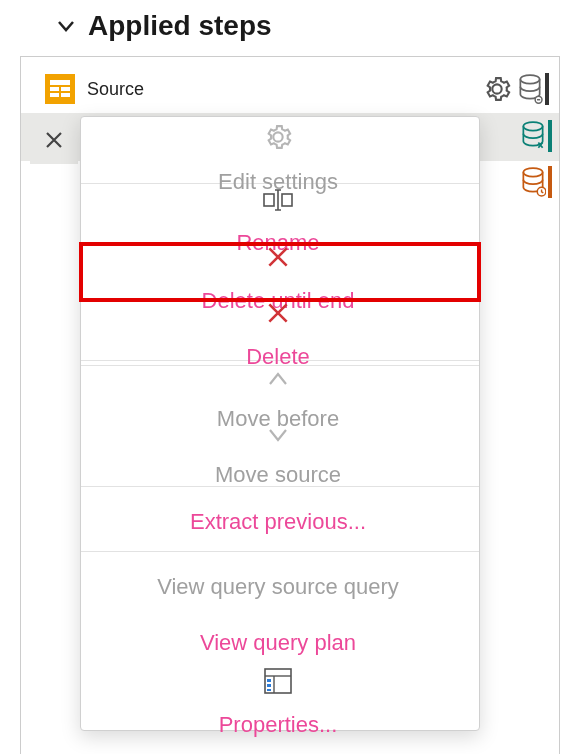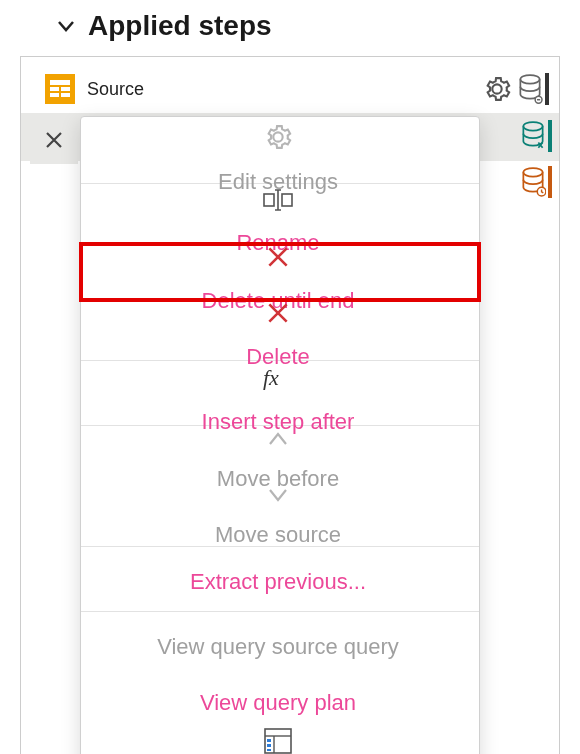--- a/index.html
+++ b/index.html
@@ -246,28 +246,20 @@
     <span class="mi-icon">
       <svg class="svgc" width="26" height="26" viewBox="0 0 24 24">
           <path d="M4 4 L20 20 M20 4 L4 20" stroke="#d13438" stroke-width="2.4"></path>
         </svg>
     </span>
     <span class="mi-label">Delete</span>
   </div>
 
   <div class="menu-sep"></div>
 
-  <div class="menu-item">
-    <span class="mi-icon">
-      <svg class="svgc" width="30" height="26" viewBox="0 0 30 26">
-        <text x="0" y="20" font-family="Georgia,serif" font-style="italic" font-size="22" fill="#333">fx</text>
-      </svg>
-    </span>
-    <span class="mi-label">Insert step after</span>
-  </div>
 
   <div class="menu-sep"></div>
 
   <div class="menu-item disabled">
     <span class="mi-icon">
       <svg class="svgc" width="24" height="18" viewBox="0 0 24 18">
           <path d="M4 14 L12 4 L20 14" fill="none" stroke="#b5b5b5" stroke-width="2.2"></path>
         </svg>
     </span>
     <span class="mi-label">Move before</span>

